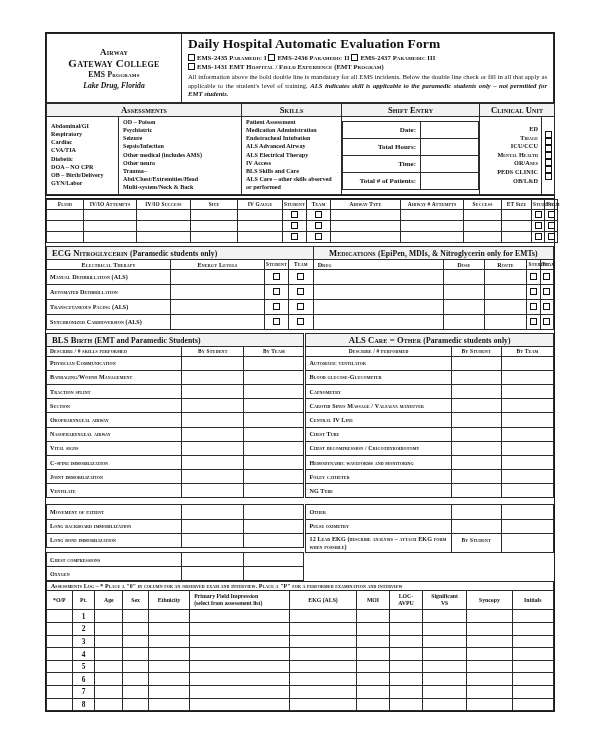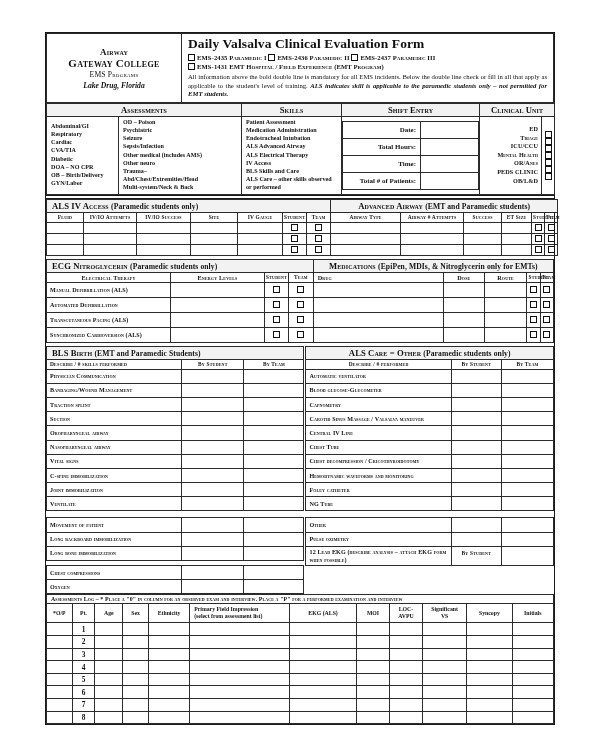--- a/index.html
+++ b/index.html
@@ -26,21 +26,21 @@
   .chkline{font-size:6.6px;font-weight:bold;font-variant:small-caps;
     padding:0 0 0 6px;line-height:9px;letter-spacing:.1px;}
   .chkline .box{display:inline-block;width:5px;height:5px;border:1px solid #111;
     margin-right:2px;vertical-align:-0.5px;}
   .note{font-size:6.7px;line-height:8.6px;padding:2px 6px 3px 6px;text-align:justify;}
   .note .i{font-style:italic;font-weight:bold;}
 
   .collegebox{padding:6px 4px 4px 4px;text-align:center;line-height:11px;}
   .c1{font-size:9px;font-weight:bold;font-variant:small-caps;letter-spacing:.3px;}
   .c2{font-size:11px;font-weight:bold;font-variant:small-caps;letter-spacing:.3px;}
-  .c3{font-size:7.6px;font-weight:normal;font-variant:small-caps;letter-spacing:.2px;}
+  .c3{font-size:7.6px;font-weight:bold;font-variant:small-caps;letter-spacing:.2px;}
   .c4{font-size:7.6px;font-style:italic;font-weight:bold;}
 
   .secthead{
     font-size:8.6px;font-weight:bold;font-variant:small-caps;
     background:#f2f2f2;padding:1px 0 1px 5px;letter-spacing:.1px;
   }
   .secthead .reg{font-size:7.6px;font-variant:normal;font-weight:bold;}
   .secthead.c{text-align:center;padding-left:0;}
 
   .colhd{font-size:5.4px;font-weight:bold;font-variant:small-caps;text-align:center;
@@ -83,21 +83,21 @@
           <tr>
       <td>
         <div class="collegebox">
           <div class="c1">Airway</div>
           <div class="c2">Gateway College</div>
           <div class="c3">EMS Programs</div>
           <div class="c4">Lake Drug, Florida</div>
         </div>
       </td>
       <td>
-        <div class="title">Daily Valsalva Clinical Evaluation Form</div>
+        <div class="title">Daily Hospital Automatic Evaluation Form</div>
         <div class="chkline">
           <span><span class="box"></span><span>EMS-2435 Paramedic I</span></span>
           <span> <span class="box"></span><span>EMS-2436 Paramedic II</span></span>
           <span> <span class="box"></span><span>EMS-2437 Paramedic III</span></span>
         </div>
         <div class="chkline">
           <span><span class="box"></span><span>EMS-1431 EMT Hospital / Field Experience (EMT Program)</span></span>
         </div>
         <div class="note"><span>All information above the bold double line is mandatory for all EMS incidents.  Below the double line check or fill in all that apply as applicable to the student's level of training. </span><span class="i">ALS indicates skill is applicable to the paramedic students only – not permitted for EMT students.</span></div>
       </td>
@@ -217,24 +217,20 @@
           <col style="width:24px">
           <col style="width:24px">
       <col style="width:70px">
           <col style="width:63px">
           <col style="width:38px">
           <col style="width:30px">
           <col style="width:13px">
           <col style="width:13px">
     </colgroup>
     <tbody>
-          <tr>
-      <td class="secthead" colspan="7"><span>ALS IV Access</span> <span class="reg">(Paramedic students only)</span></td>
-      <td class="secthead c" colspan="6"><span>Advanced Airway</span> <span class="reg">(EMT and Paramedic students)</span></td>
-    </tr>
     <tr>
       <td class="colhd">Fluid</td>
       <td class="colhd">IV/IO Attempts</td>
       <td class="colhd">IV/IO Success</td>
       <td class="colhd">Site</td>
       <td class="colhd">IV Gauge</td>
       <td class="colhd">Student</td>
       <td class="colhd">Team</td>
       <td class="colhd">Airway Type</td>
       <td class="colhd">Airway # Attempts</td>

